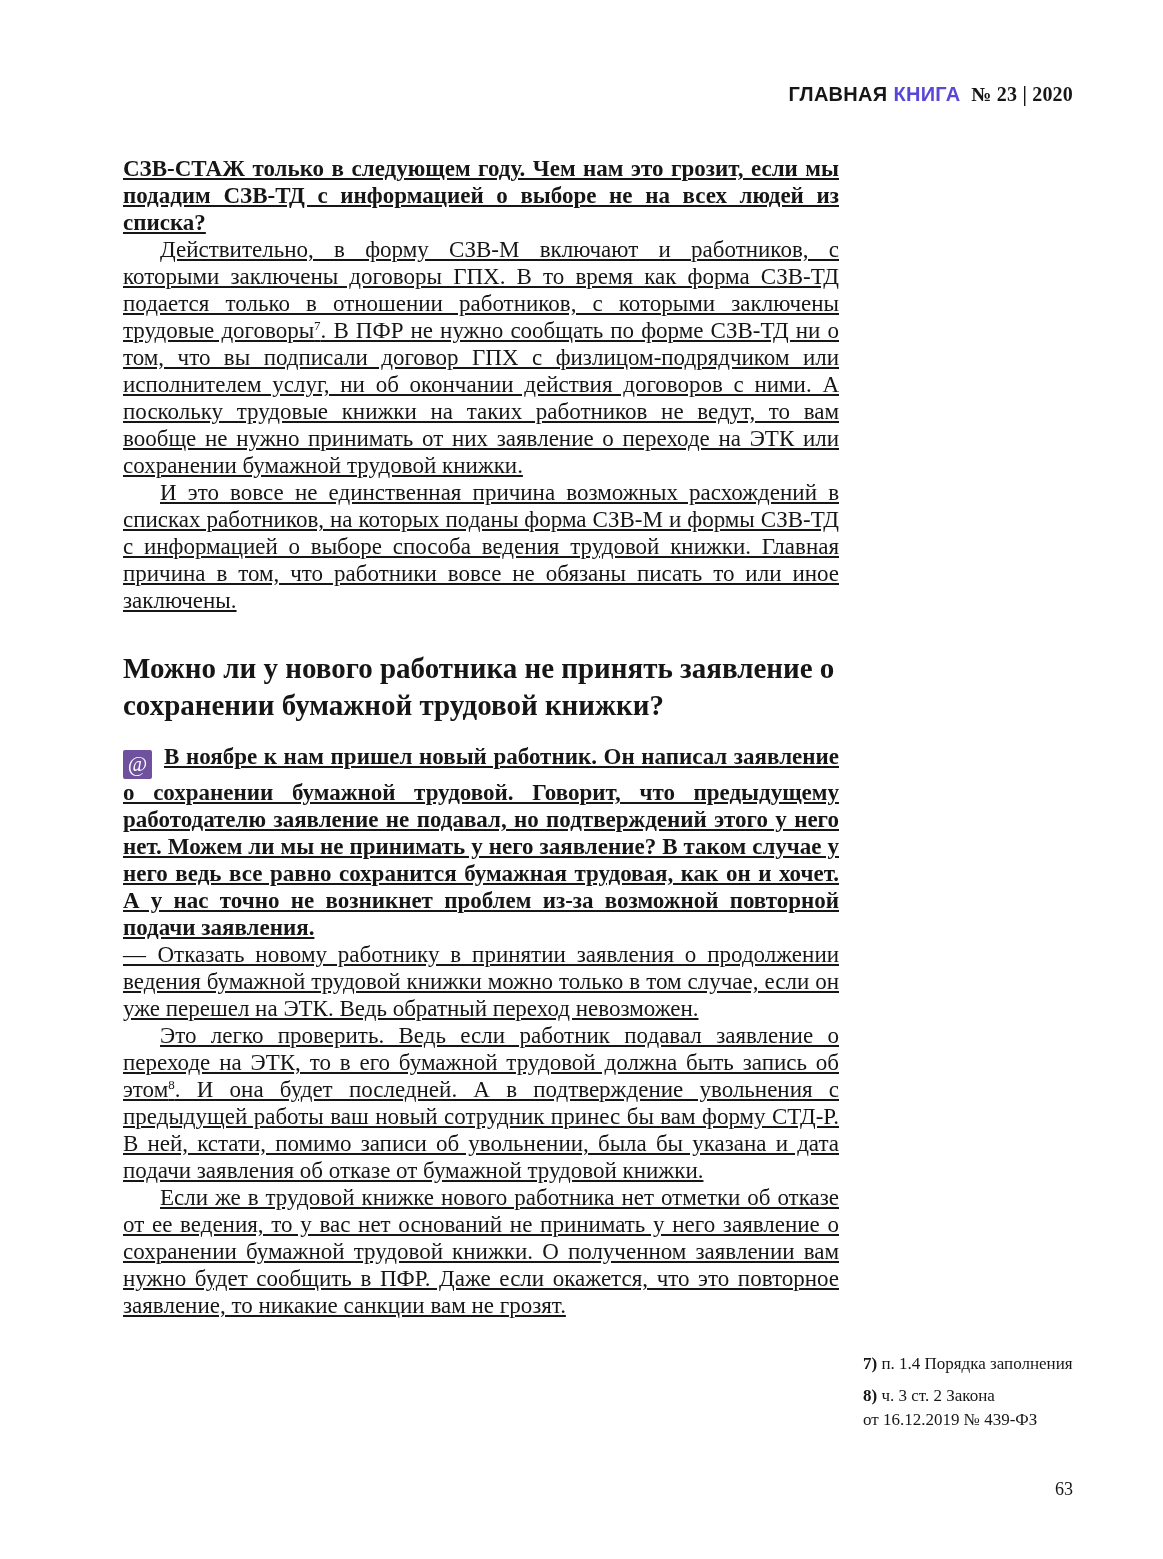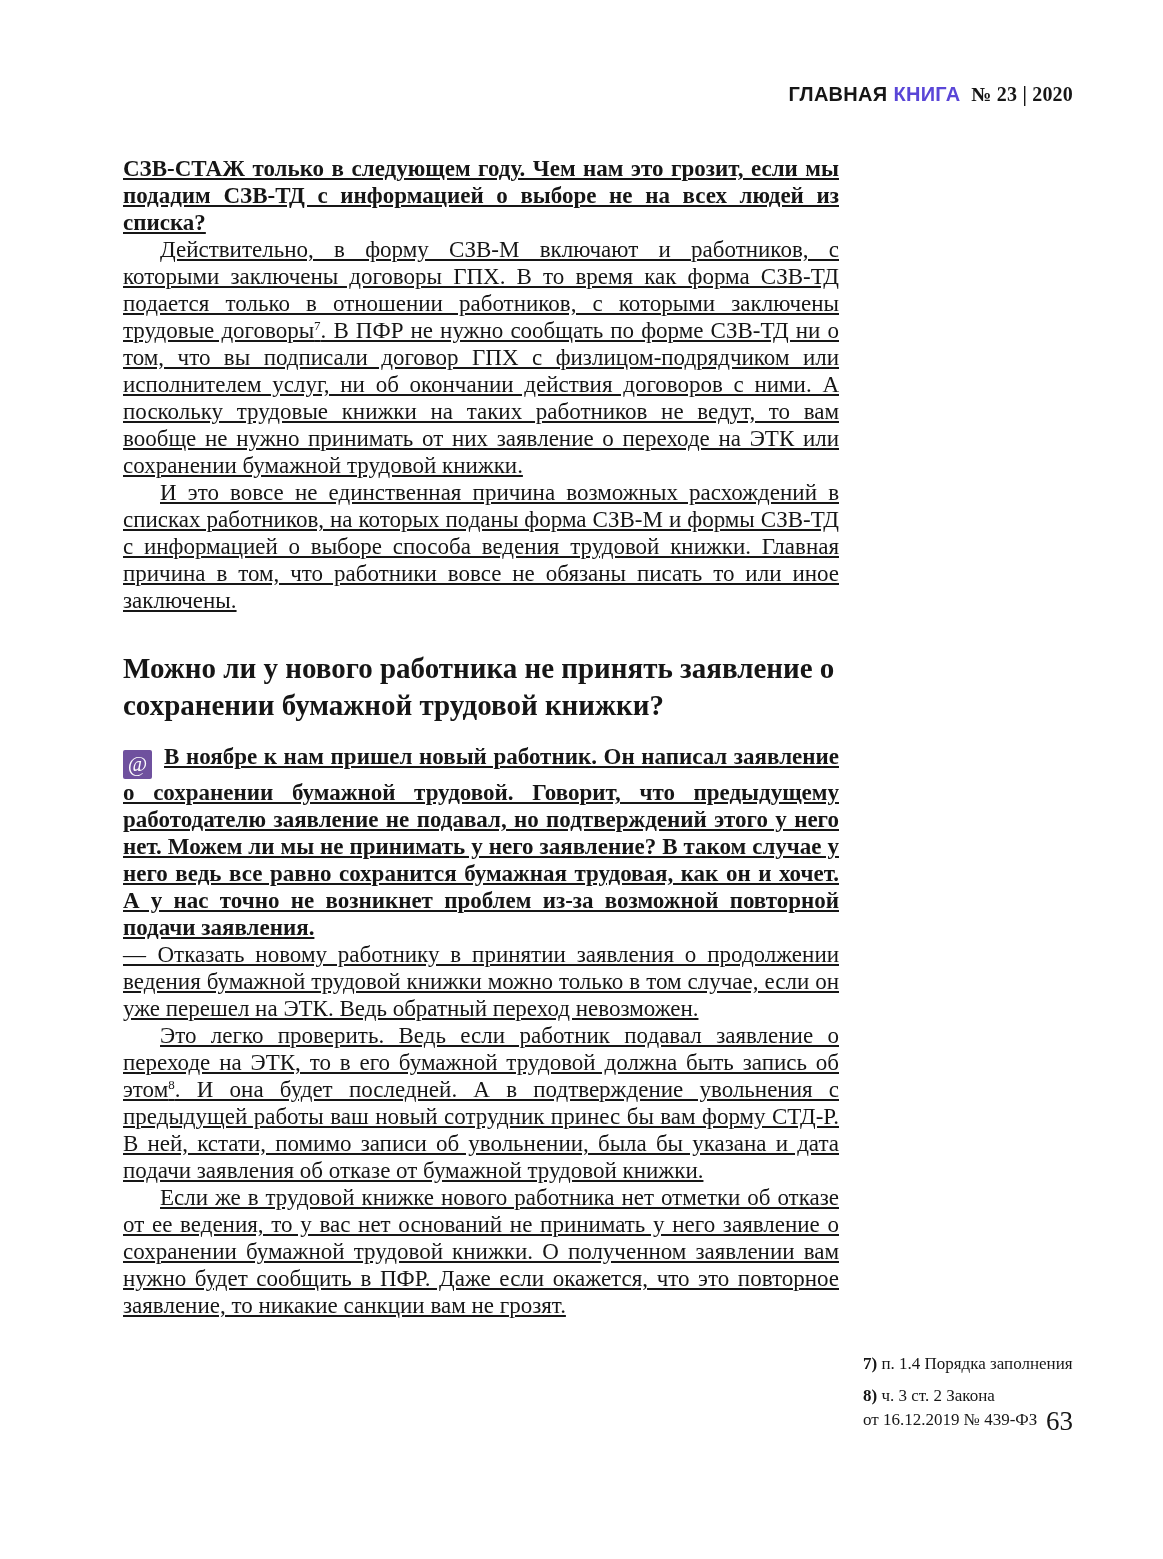--- a/index.html
+++ b/index.html
@@ -91,22 +91,22 @@
     line-height: 24px;
     text-align: left;
   }
   .footnote { margin: 8px; white-space: nowrap; }
   .footnote b { font-weight: bold; }
 
   
   .pagenum {
     position: absolute;
     right: 90px;
-    top: 1408px;
-    font-size: 27px;
+    top: 1476px;
+    font-size: 18px;
     line-height: 27px;
   }
 </style>
 </head>
 <body>
 
 <div class="page">
 
   <header class="pagehead">
     <span class="brand-black">ГЛАВНАЯ</span>

